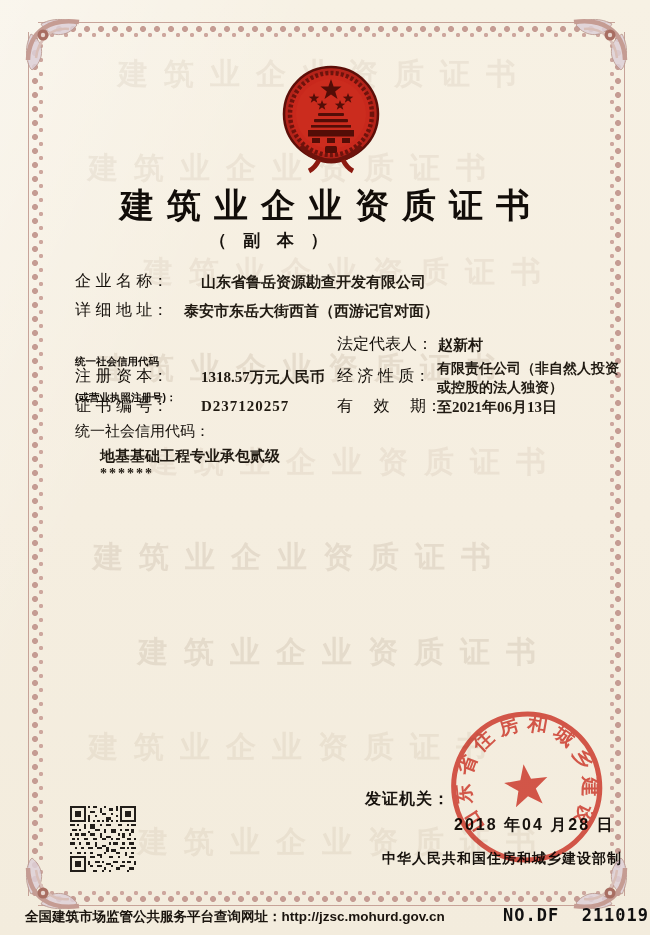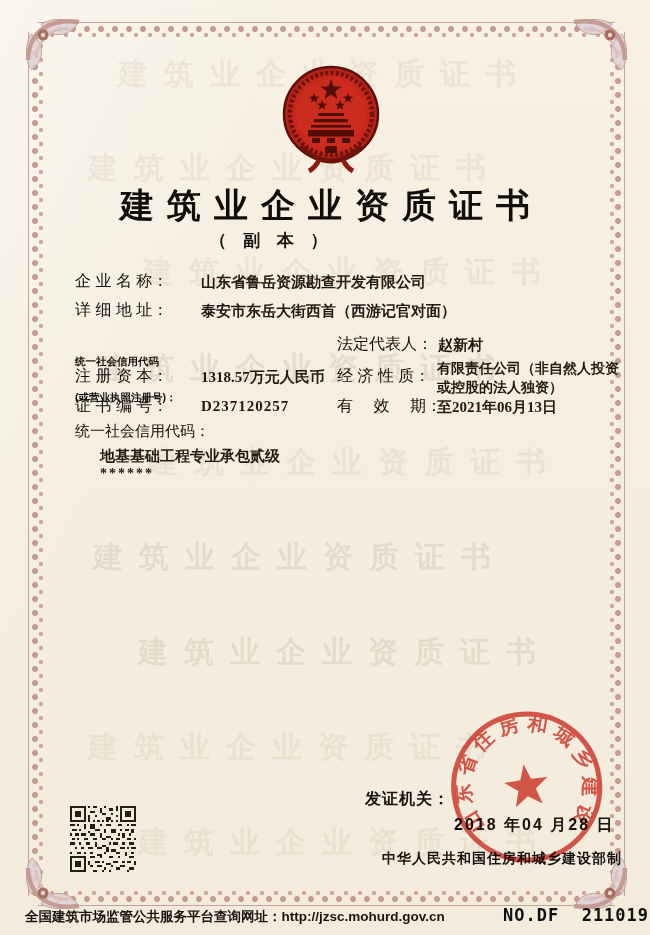--- a/index.html
+++ b/index.html
@@ -157,21 +157,21 @@
     </svg>
   </div>
 
   <div class="title">建筑业企业资质证书</div>
   <div class="subtitle">（ 副 本 ）</div>
 
   <div class="abs lbl" style="left:75px;top:271px">企 业 名 称：</div>
   <div class="abs val" style="left:201px;top:273px">山东省鲁岳资源勘查开发有限公司</div>
 
   <div class="abs lbl" style="left:75px;top:300px">详 细 地 址：</div>
-  <div class="abs val" style="left:201px;top:302px">泰安市东岳大街西首（西游记官对面）</div>
+  <div class="abs val" style="left:184px;top:302px">泰安市东岳大街西首（西游记官对面）</div>
 
   <div class="abs lbl-sm" style="left:75px;top:331px">
     <span style="display:block">统一社会信用代码</span>
     <span style="display:block">(或营业执照注册号)：</span>
   </div>
   <div class="abs lbl" style="left:337px;top:334px">法定代表人：</div>
   <div class="abs val" style="left:438px;top:336px">赵新村</div>
 
   <div class="abs lbl" style="left:75px;top:366px">注 册 资 本：</div>
   <div class="abs val" style="left:201px;top:368px">1318.57万元人民币</div>

